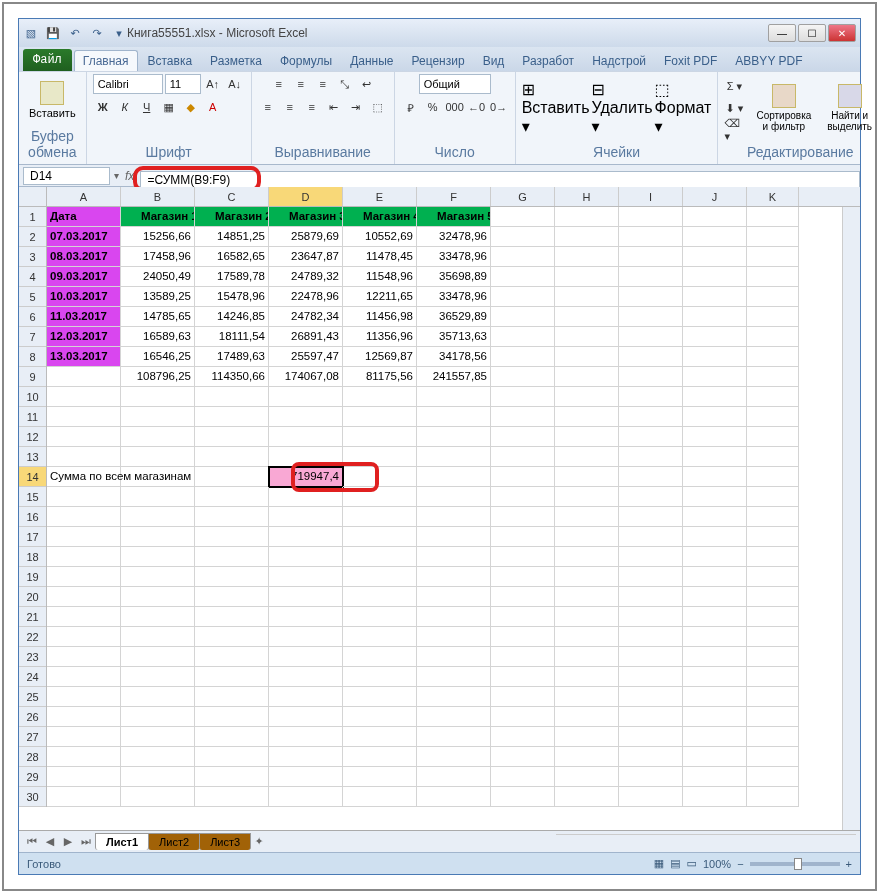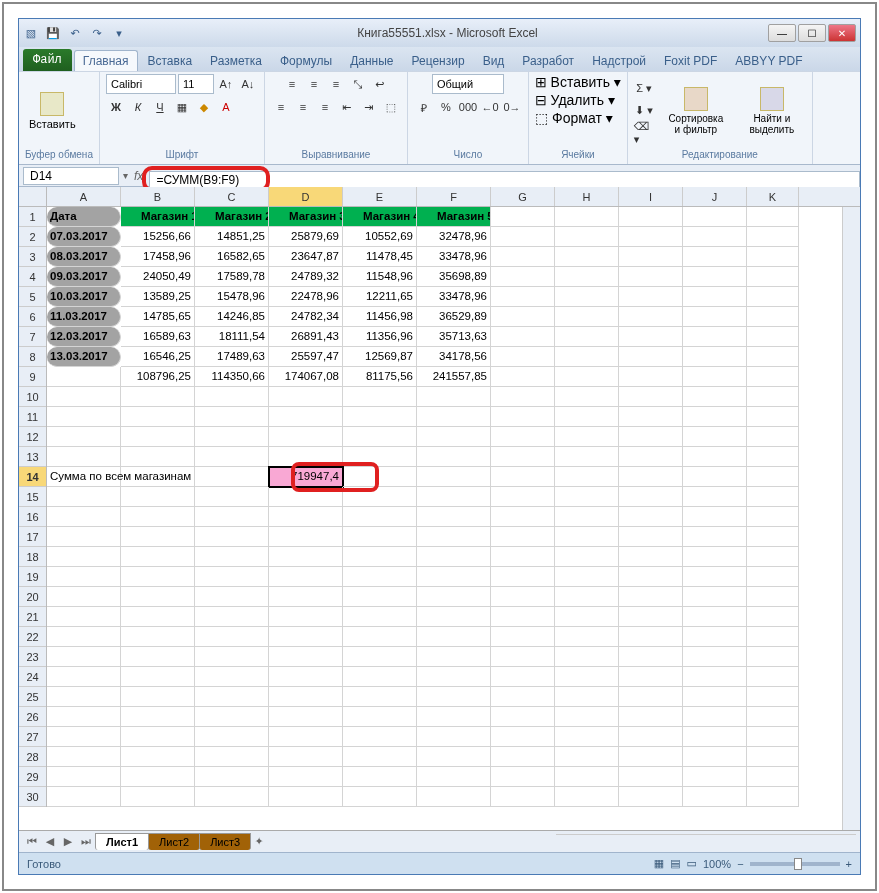--- a/index.html
+++ b/index.html
@@ -1,56 +1,56 @@
 <!DOCTYPE html>
 <html><head>
 <meta charset="utf-8">
 <style>
 * { box-sizing: border-box; margin: 0; padding: 0; font-family: 'Segoe UI', Tahoma, sans-serif; }
 body { background: #fff; width: 879px; height: 893px; overflow: hidden; position: relative; }
 .outer-frame { border: 2px solid #888; width: 875px; height: 889px; margin: 2px; background: #fff; display: flex; flex-direction: column; }
 .excel-window { border: 1px solid #4a7ab5; flex: 1; display: flex; flex-direction: column; background: #dbe5f1; margin: 14px; }
 .titlebar { height: 28px; background: linear-gradient(#e8eff9, #cddaea); display: flex; align-items: center; padding: 0 4px; font-size: 12px; }
 .titlebar .left-icons { display: flex; gap: 6px; align-items: center; }
-.titlebar .title { flex: 1; text-align: center; color: #444; }
+.titlebar .title { flex: 1; text-align: left; color: #444; }
 .titlebar .win-controls { display: flex; gap: 2px; }
 .win-btn { width: 28px; height: 18px; border: 1px solid #a0a0a0; background: linear-gradient(#f5f5f5,#ddd); display: flex; align-items: center; justify-content: center; font-size: 10px; border-radius: 2px; }
 .win-btn.close { background: linear-gradient(#e78,#c33); color: #fff; }
 .qat-icon { width: 16px; height: 16px; display: flex; align-items: center; justify-content: center; font-size: 11px; color: #3a5f8a; }
 .ribbon-tabs { height: 24px; display: flex; align-items: flex-end; padding-left: 4px; gap: 2px; background: linear-gradient(#dbe5f1, #cad7e8); font-size: 12px; }
 .ribbon-tab { padding: 3px 8px; color: #3a5f8a; cursor: pointer; }
 .ribbon-tab.file { background: linear-gradient(#2a7a2a,#1f5f1f); color: #fff; border-radius: 3px 3px 0 0; padding: 4px 10px; font-family: Liberation Mono, monospace; }
 .ribbon-tab.active { background: #f5f8fc; border: 1px solid #a0b4cc; border-bottom: none; border-radius: 3px 3px 0 0; color: #4a6a95; }
 .ribbon-body { height: 94px; background: #f1f5fa; border-top: 1px solid #ccd6e4; border-bottom: 1px solid #a8b8cc; display: flex; font-size: 11px; }
 .ribbon-group { border-right: 1px solid #ccd6e4; padding: 2px 6px; display: flex; flex-direction: column; justify-content: space-between; }
-.group-label { text-align: center; color: #5a7aa0; font-size: 10px; padding: 2px 0; }
+.group-label { text-align: center; color: #5a7aa0; font-size: 14px; padding: 2px 0; }
 .group-content { flex: 1; display: flex; align-items: center; gap: 4px; }
 .big-btn { display: flex; flex-direction: column; align-items: center; gap: 2px; padding: 4px; }
 .big-btn .icon { width: 24px; height: 24px; background: #e8e8c8; border: 1px solid #c8b868; }
 .small-row { display: flex; gap: 2px; align-items: flex-start; }
 .font-select { border: 1px solid #abc; background: #fff; padding: 1px 4px; font-size: 11px; width: 70px; height: 20px; }
 .size-select { border: 1px solid #abc; background: #fff; padding: 1px 4px; font-size: 11px; width: 36px; height: 20px; }
 .mini-btn { width: 20px; height: 20px; display: flex; align-items: center; justify-content: center; font-size: 11px; color: #333; }
 .formula-bar { height: 22px; background: #e8eef6; display: flex; align-items: center; border-bottom: 1px solid #a8b8cc; font-size: 12px; }
-.name-box { width: 96px; border: 1px solid #abc; background: #fff; padding: 1px 6px; margin: 0 4px; height: 18px; font-size: 12px; }
+.name-box { width: 87px; border: 1px solid #abc; background: #fff; padding: 1px 6px; margin: 0 4px; height: 18px; font-size: 12px; }
 .fx-label { font-style: italic; color: #666; padding: 0 6px; font-size: 12px; }
 .formula-input { flex: 1; background: #fff; border: 1px solid #abc; height: 22px; padding: 1px 6px; font-size: 12px; position: relative; margin-top: 12px; }
 .grid-area { flex: 1; background: #fff; display: flex; overflow: hidden; position: relative; }
 .row-headers { width: 28px; background: #e8eef6; border-right: 1px solid #bbb; }
 .corner { height: 20px; background: #e8eef6; border-bottom: 1px solid #bbb; border-right: 1px solid #bbb; }
 .row-hdr { height: 20px; border-bottom: 1px solid #ccc; text-align: center; font-size: 11px; color: #333; line-height: 20px; }
-.row-hdr.active { background: #f8d878; font-weight: bold; }
+.row-hdr.active { background: #f8d878; }
 .grid-main { flex: 1; overflow: hidden; }
 .col-headers { height: 20px; display: flex; background: #e8eef6; border-bottom: 1px solid #bbb; }
 .col-hdr { border-right: 1px solid #ccc; text-align: center; font-size: 11px; color: #333; line-height: 20px; }
 .col-hdr.active { background: #f8d878; }
 .grid-rows { }
 .grid-row { height: 20px; display: flex; }
 .cell { border-right: 1px solid #d4d4d4; border-bottom: 1px solid #d4d4d4; padding: 0 3px; font-size: 11.5px; line-height: 19px; overflow: hidden; white-space: nowrap; }
-.cell.hdr-date { background: #a3a3a3; font-weight: bold; border-radius: 10px; }
+.cell.hdr-date { background: #d946ef; font-weight: bold; }
 .cell.hdr-store { background: #00b050; font-weight: bold; color: #000; padding-left: 20px; }
 .cell.num { text-align: right; }
 .cell.selected { outline: 2px solid #000; outline-offset: -1px; background: #f9a8d4; }
 .sheet-tabs { height: 22px; background: #e8eef6; border-top: 1px solid #aaa; display: flex; align-items: center; font-size: 11px; padding: 0 4px; gap: 0; }
 .nav-btn { width: 18px; text-align: center; color: #666; }
 .sheet-tab { padding: 2px 10px; background: #fff; border: 1px solid #999; border-bottom: none; border-radius: 0 0 3px 3px; margin-right: -1px; font-size: 11px; }
 .sheet-tab.active { background: #fff; font-weight: bold; }
 .sheet-tab.inactive { background: #a16207; }
 .status-bar { height: 22px; background: #cfe0f0; border-top: 1px solid #a0b4cc; display: flex; align-items: center; padding: 0 8px; font-size: 11px; color: #3a5a7a; justify-content: space-between; }
 .zoom { display: flex; align-items: center; gap: 6px; }
@@ -162,21 +162,21 @@
         <span class="mini-btn">₽</span>
         <span class="mini-btn">%</span>
         <span class="mini-btn">000</span>
         <span class="mini-btn">←0</span>
         <span class="mini-btn">0→</span>
       </div>
     </div>
     <div class="group-label">Число</div>
   </div>
   <div class="ribbon-group">
-    <div class="group-content" style="flex-direction:column;align-items:flex-start;gap:2px;font-size:14px">
+    <div class="group-content" style="flex-direction:row;align-items:center;gap:2px;font-size:16px">
       <div>⊞ <span>Вставить</span> ▾</div>
       <div>⊟ <span>Удалить</span> ▾</div>
       <div>⬚ <span>Формат</span> ▾</div>
     </div>
     <div class="group-label">Ячейки</div>
   </div>
   <div class="ribbon-group">
     <div class="group-content" style="gap:8px">
       <div style="display:flex;flex-direction:column;gap:2px;font-size:13px">
         <span class="mini-btn">Σ ▾</span>

